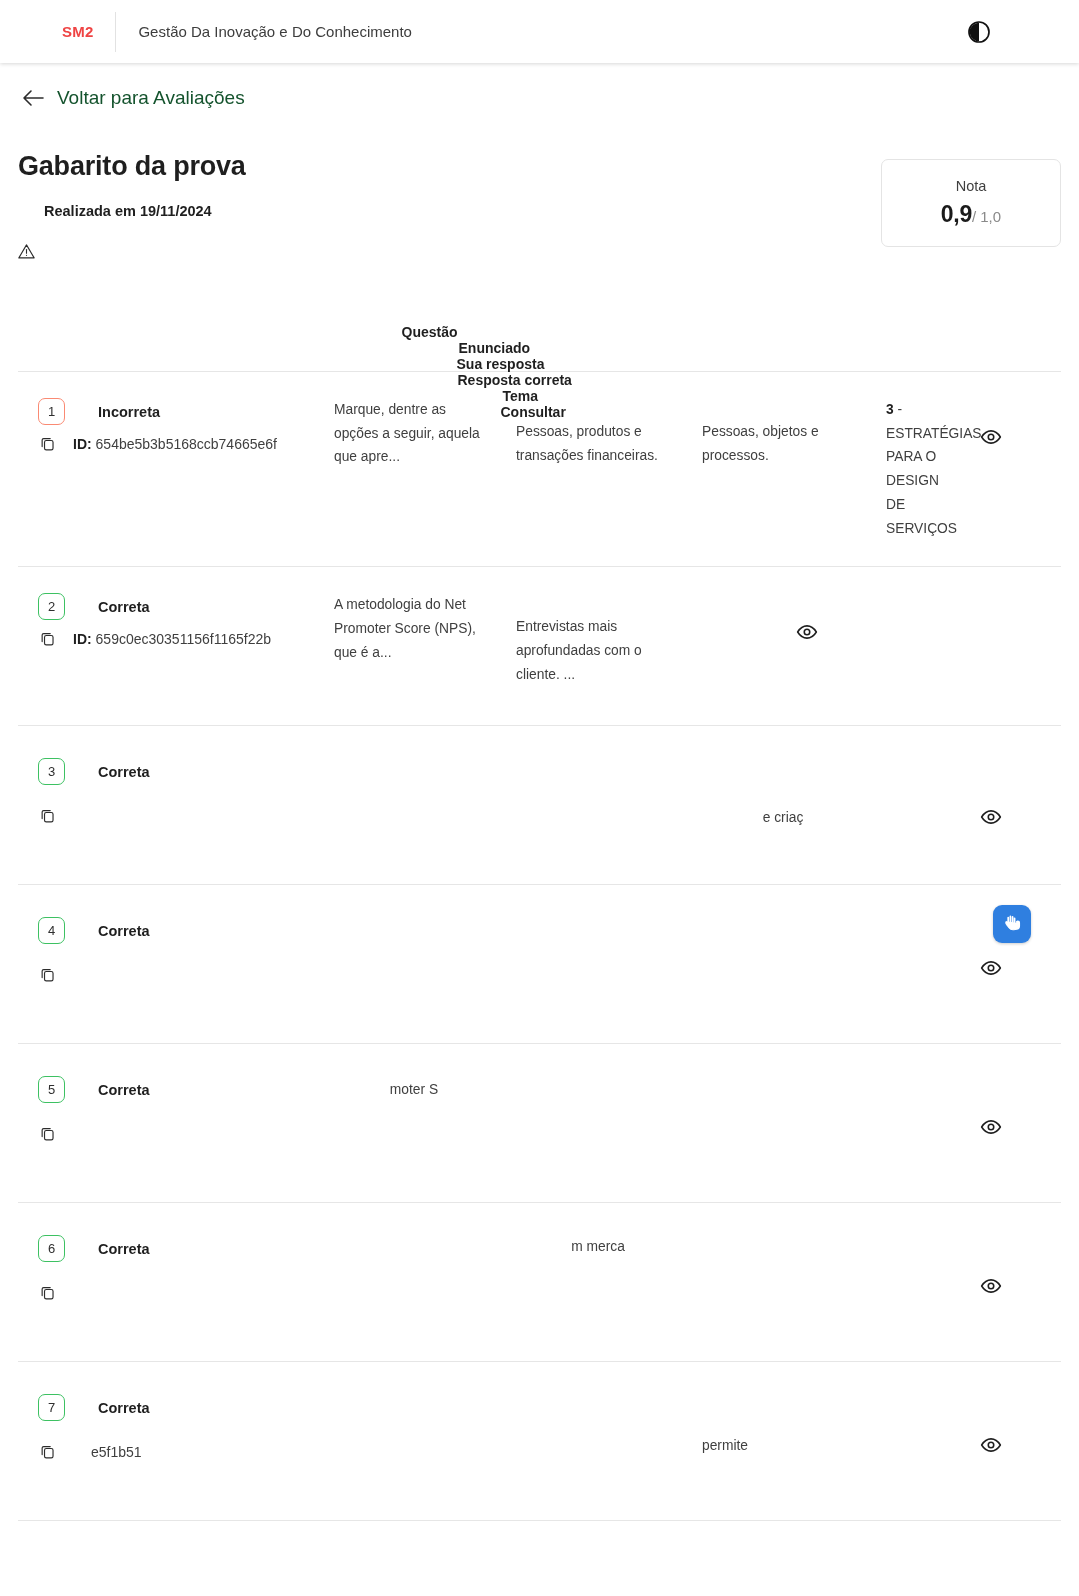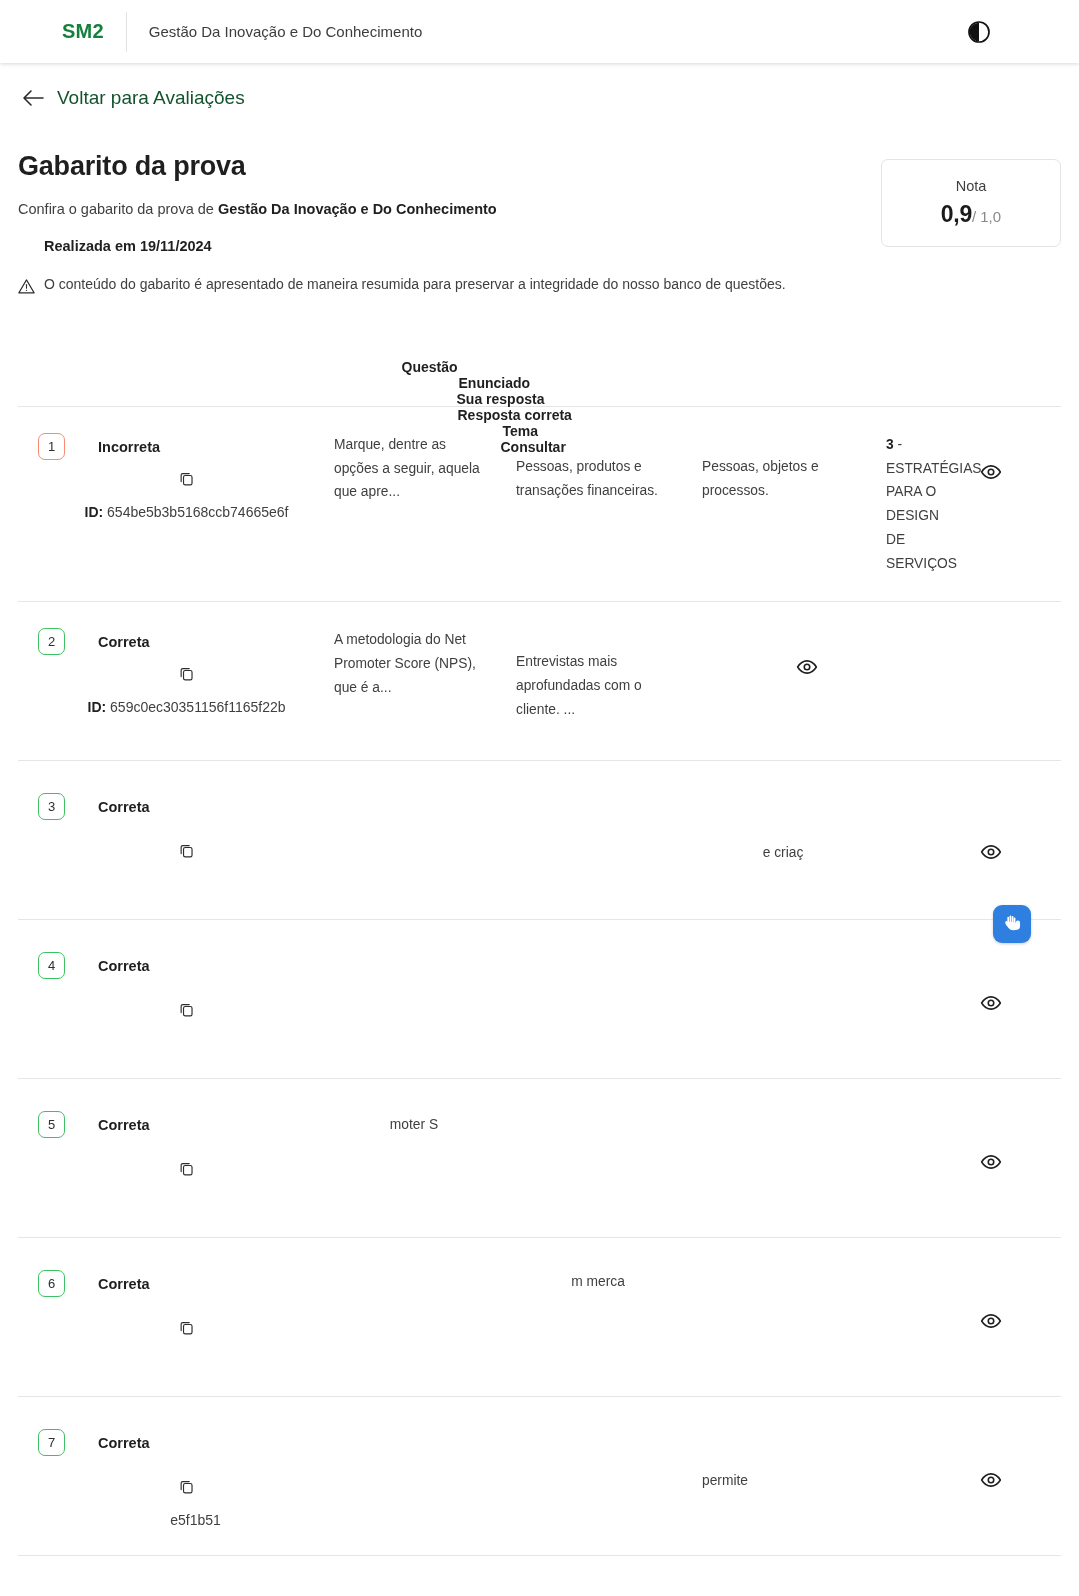--- a/index.html
+++ b/index.html
@@ -18,24 +18,24 @@
   .appbar {
     position: relative;
     height: 63px;
     display: flex;
     align-items: center;
     background: #ffffff;
     box-shadow: 0 1px 4px rgba(0,0,0,0.16);
     z-index: 5;
   }
   .brand {
-    font-size: 20px;
+    font-size: 15px;
     font-weight: 700;
     letter-spacing: .2px;
-    color: #15803d;
+    color: #ef4444;
     padding: 0 22px 0 62px;
   }
   .brand-divider {
     width: 1px;
     height: 40px;
     background: #e2e2e2;
   }
   .appbar-title {
     font-size: 15px;
     color: #3d3d3d;
@@ -167,21 +167,20 @@
     color: #2f2f2f;
     flex: none;
   }
   .badge.wrong { border-color: #fa8a73; }
 
   .status { font-size: 14.5px; font-weight: 700; color: #1f1f1f; }
 
   .qline2 {
     display: flex; align-items: center; gap: 17px;
     padding-left: 1px;
-    flex-direction: column;
   }
   .idtext { font-size: 14px; color: #3f3f3f; }
   .idtext b { font-weight: 700; color: #1f1f1f; }
   .copy-btn { cursor: pointer; display: flex; flex: none; }
 
   .cell {
     font-size: 13.8px;
     line-height: 1.72;
     color: #3f3f3f;
     padding-right: 22px;
@@ -239,33 +238,29 @@
 
   <div class="score-card">
     <div class="score-label">Nota</div>
     <div class="score-value">
       <b>0,9</b><span>/ 1,0</span>
     </div>
   </div>
 
   <h1 class="page-title">Gabarito da prova</h1>
 
-  <div class="subtitle">
-    <span>Confira o gabarito da prova de </span><b>Gestão Da Inovação e Do Conhecimento</b>
-  </div>
 
   <div class="realizada">Realizada em 19/11/2024</div>
 
   <div class="notice">
     <svg width="17" height="17" viewBox="0 0 20 20">
       <path d="M10 2.2 L19 17.5 H1 Z" fill="none" stroke="#2c2c2c" stroke-width="1.3" stroke-linejoin="round"></path>
       <path d="M10 7.6 V12" stroke="#2c2c2c" stroke-width="1.3" stroke-linecap="round"></path>
       <circle cx="10" cy="14.5" r="0.75" fill="#2c2c2c"></circle>
     </svg>
-    <span>O conteúdo do gabarito é apresentado de maneira resumida para preservar a integridade do nosso banco de questões.</span>
   </div>
 
   <div class="table">
 
     <div class="thead">
       <div class="th col-q">Questão</div>
       <div class="th col-enun">Enunciado</div>
       <div class="th col-sua">Sua resposta</div>
       <div class="th col-resp">Resposta correta</div>
       <div class="th col-tema">Tema</div>

